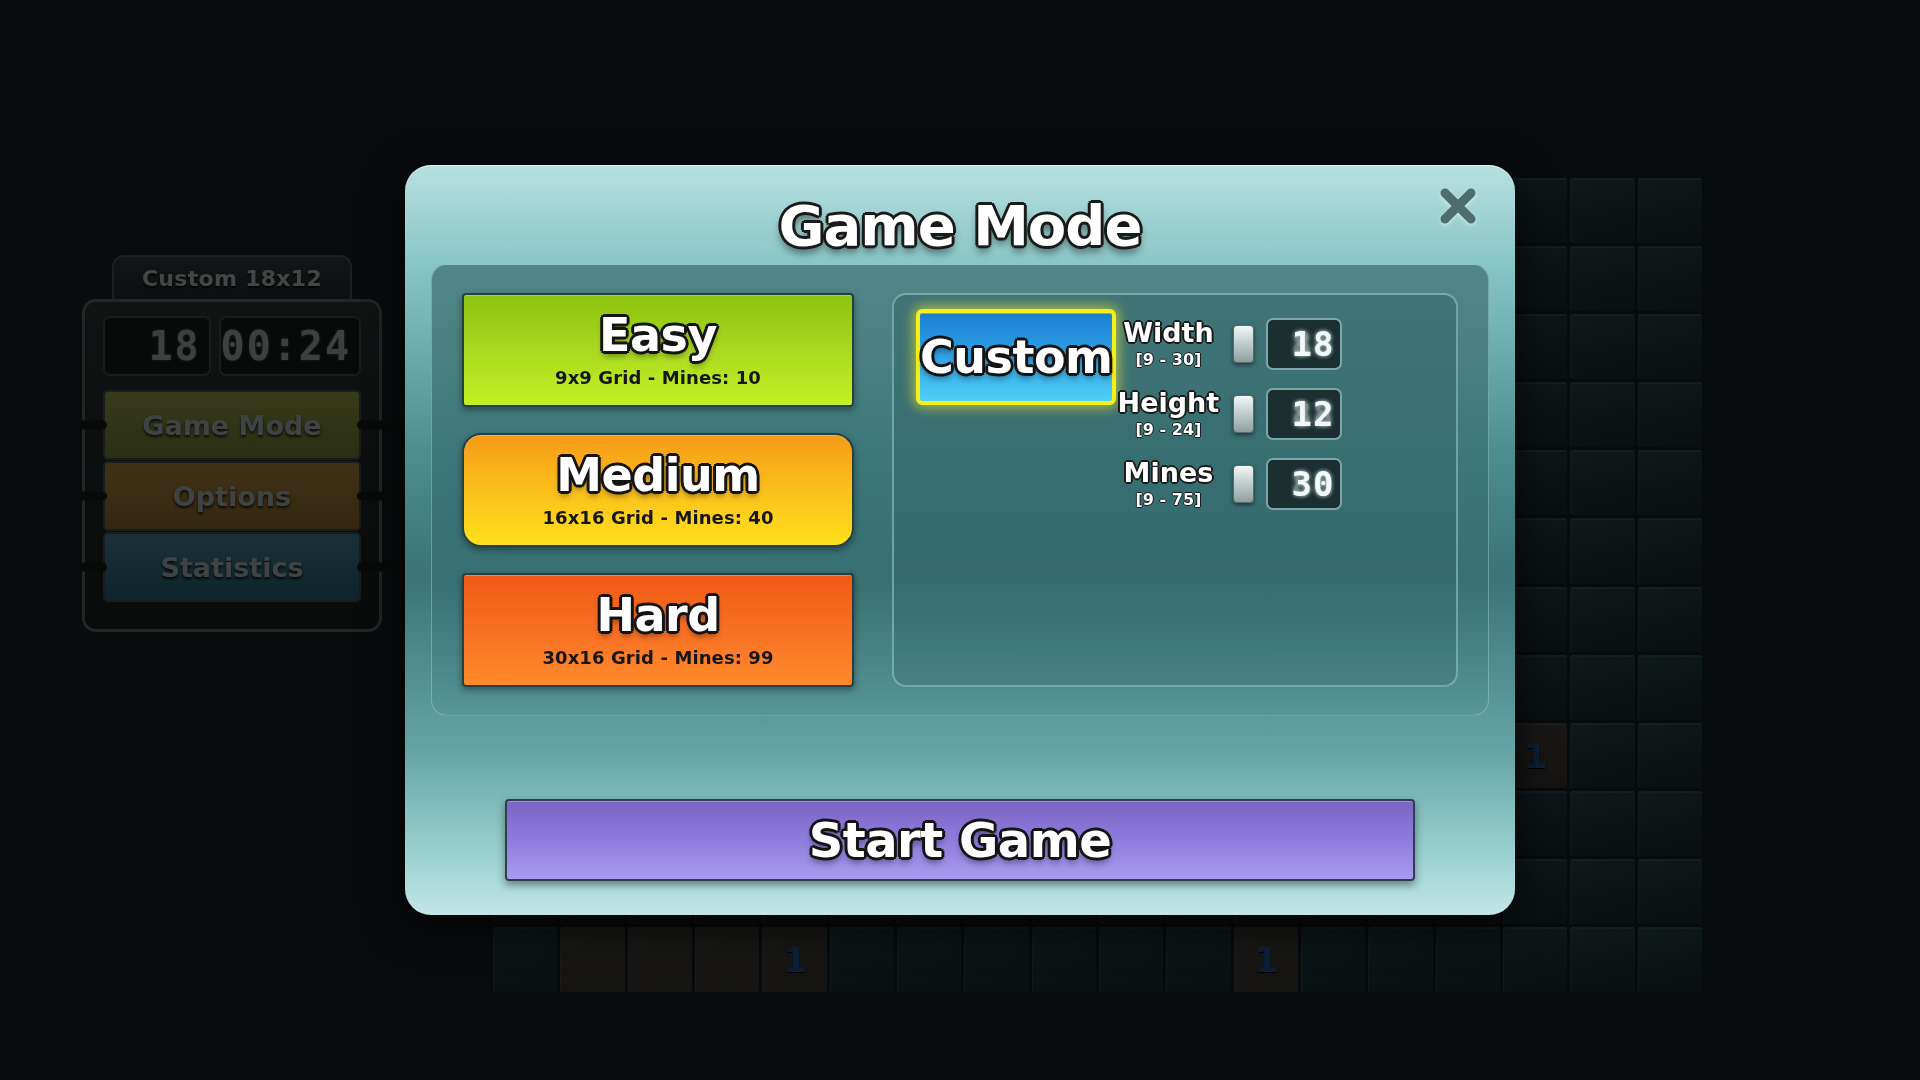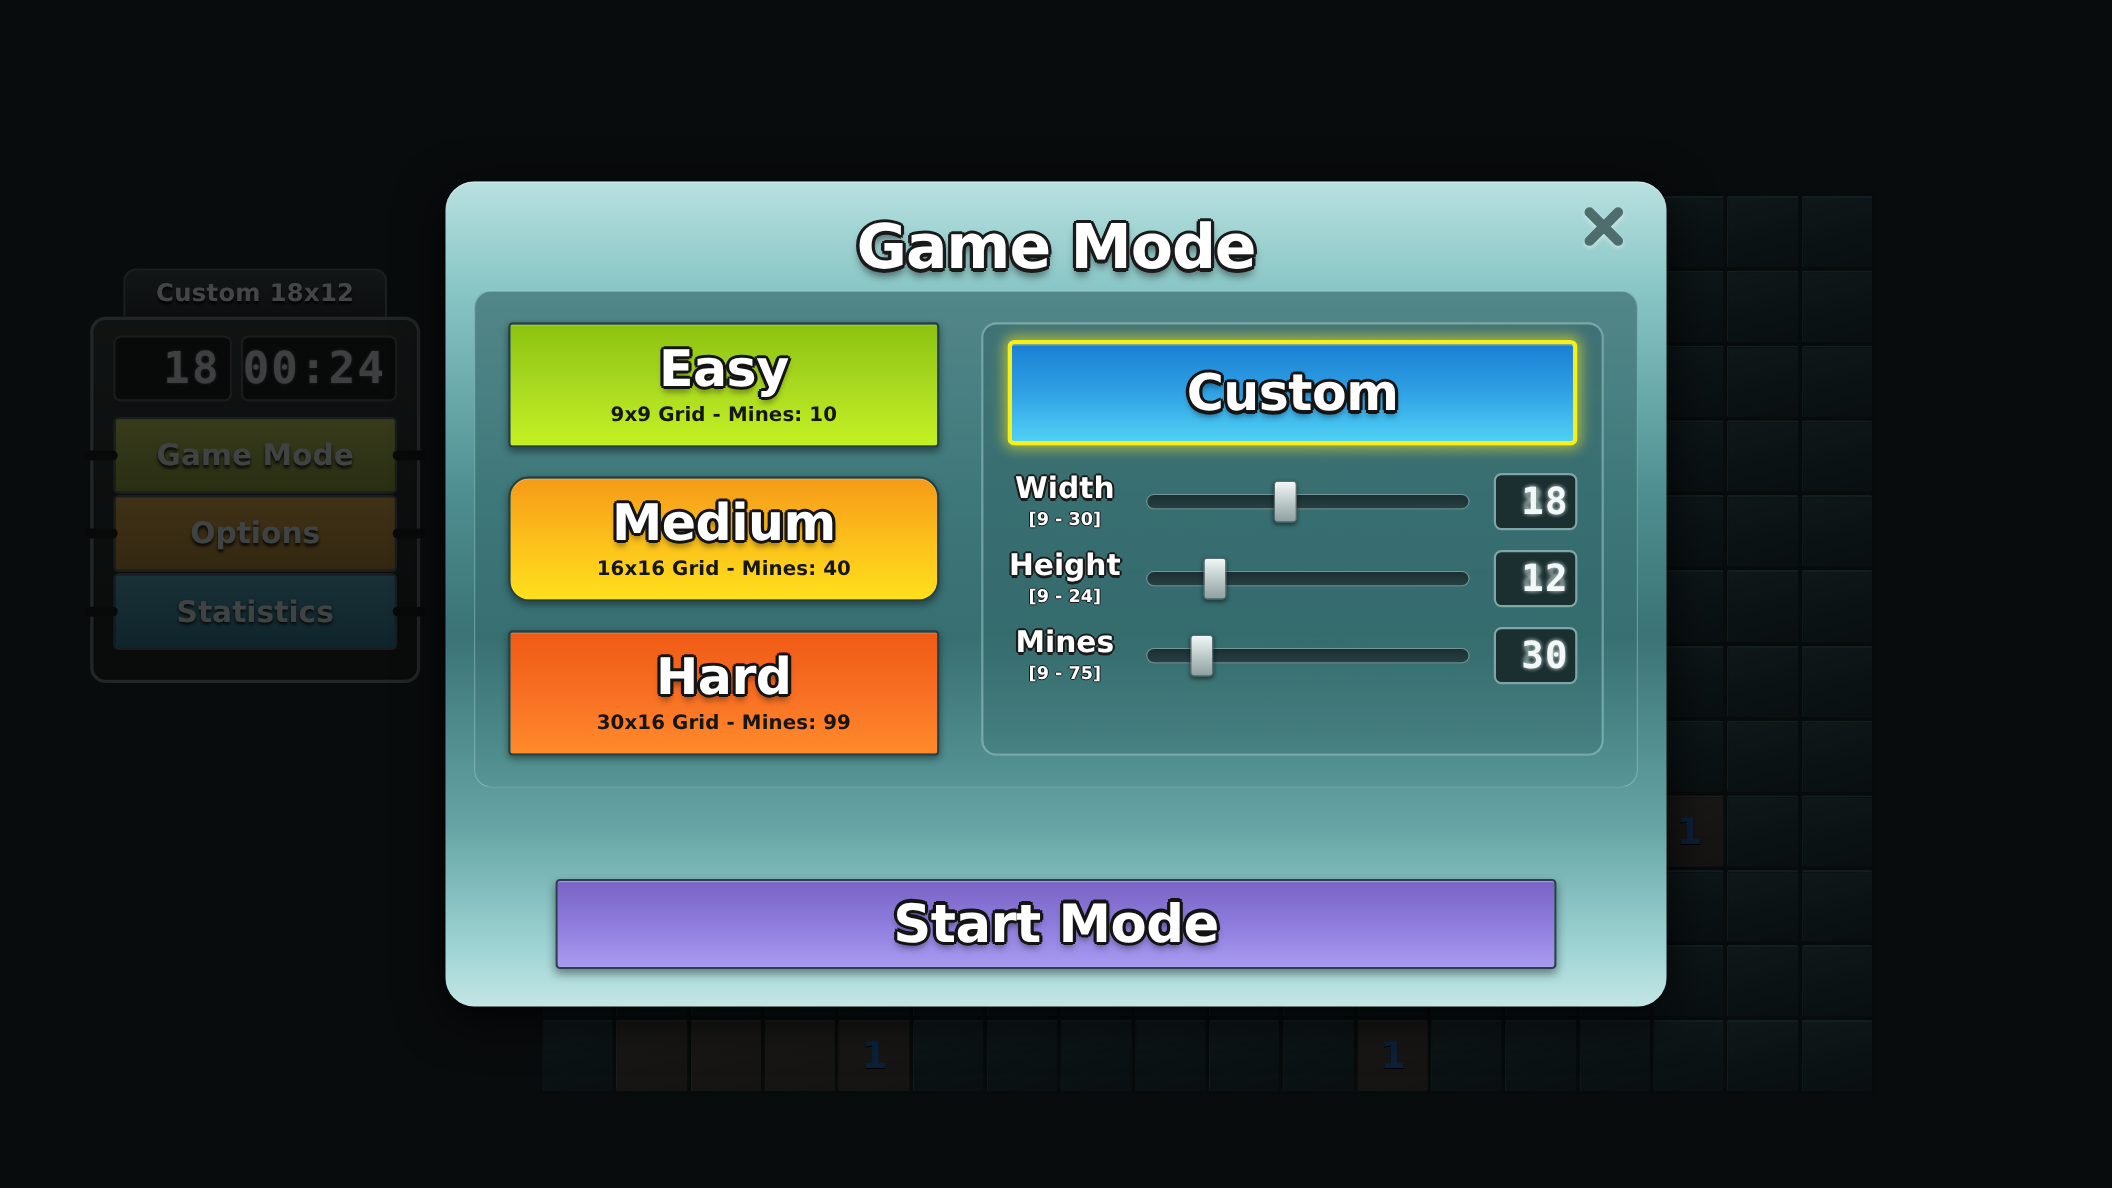--- a/index.html
+++ b/index.html
@@ -39,21 +39,21 @@
     background: linear-gradient(165deg, #3b3a36 0%, #322f2c 100%);
     border-top: 2px solid #474540;
     border-left: 1px solid #43413c;
   }
   .cell.n1 { color: #1c4f86; text-shadow: 0 1px 0 #000; }
   .cell.n3 { color: #b9a021; text-shadow: 0 1px 0 #000; }
 
   
   #side-panel {
     position: absolute;
-    left: 82px; top: 244px;
+    left: 82px; top: 255px;
     width: 300px;
     filter: brightness(0.30) saturate(0.75);
   }
   #mode-tab {
     position: relative;
     margin: 0 auto;
     width: 240px; height: 44px;
     background: linear-gradient(180deg, #3c4b4e 0%, #263033 100%);
     border: 2px solid #55686c;
     border-bottom: none;
@@ -179,21 +179,21 @@
     letter-spacing: .1px;
   }
 
   
   #custom-col {
     flex: 1;
     border: 2px solid rgba(160,205,205,.55);
     border-radius: 14px;
     background: linear-gradient(180deg, rgba(44,92,95,.42) 0%, rgba(52,105,106,.30) 100%);
     padding: 14px 22px 18px 22px;
-    display: flex; flex-direction: column;
+    display: flex; flex-direction: row;
   }
   #custom-btn {
     height: 96px;
     border-radius: 6px;
     background: linear-gradient(180deg, #1a7fd4 0%, #2fa0e4 48%, #4fd0f5 100%);
     border: 4px solid #f7f018;
     box-shadow: 0 0 12px 3px rgba(250,240,40,.55), inset 0 1px 0 rgba(255,255,255,.35);
     display: flex; align-items: center; justify-content: center;
     cursor: pointer;
     margin-bottom: 16px;
@@ -603,17 +603,17 @@
                 <span class="ghost">88</span>
                 <span class="val">30</span>
               </div>
             </div>
           </div>
       </div>
 
     </div>
 
     <div id="start-btn">
-      <span>Start Mode</span>
+      <span>Start Game</span>
     </div>
 
   </div>
 </div>
 
 </body></html>

